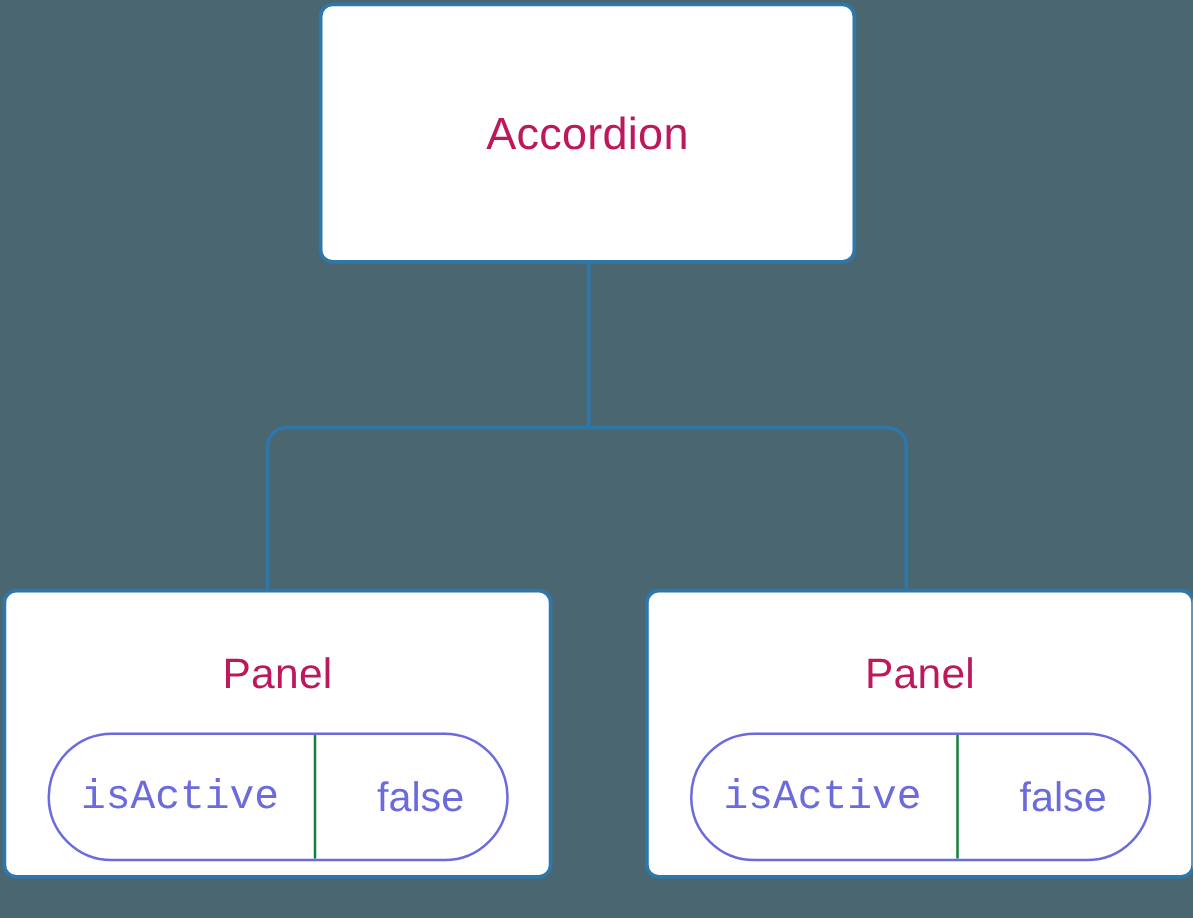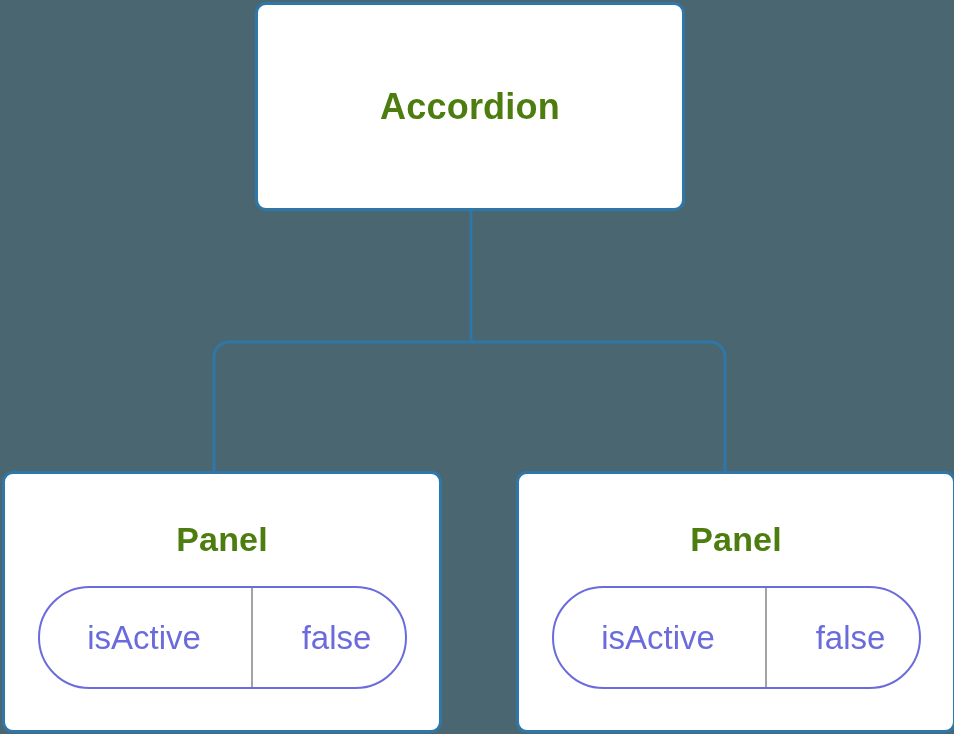--- a/index.html
+++ b/index.html
@@ -47,31 +47,31 @@
     left: 255px;
     top: 2px;
     width: 430px;
     height: 209px;
     justify-content: center;
   }
 
   .node-child {
     top: 471px;
     width: 440px;
-    height: 262px;
+    height: 232px;
     justify-content: flex-start;
   }
 
   .node-child-left  { left: 2px; }
   .node-child-right { left: 516px; }
 
   .node-title {
-    color: #4d7c0f;
+    color: #be185d;
     font-size: 35px;
-    font-weight: 700;
+    font-weight: 400;
     letter-spacing: 0.2px;
     line-height: 1;
     white-space: nowrap;
   }
 
   .node-root .node-title {
     font-size: 36px;
   }
 
   .node-child .node-title {
@@ -100,22 +100,23 @@
     justify-content: center;
     color: #6b6bdd;
     font-size: 33px;
     line-height: 1;
     white-space: nowrap;
     box-sizing: border-box;
   }
 
   .prop-key {
     width: 213px;
-    border-right: 2px solid #a3a3a3;
+    border-right: 2px solid #15803d;
     padding-right: 2px;
+    font-family: Liberation Mono, monospace;
   }
 
   .prop-value {
     flex: 1 1 auto;
     padding-left: 16px;
   }
 </style>
 </head>
 <body>
 

